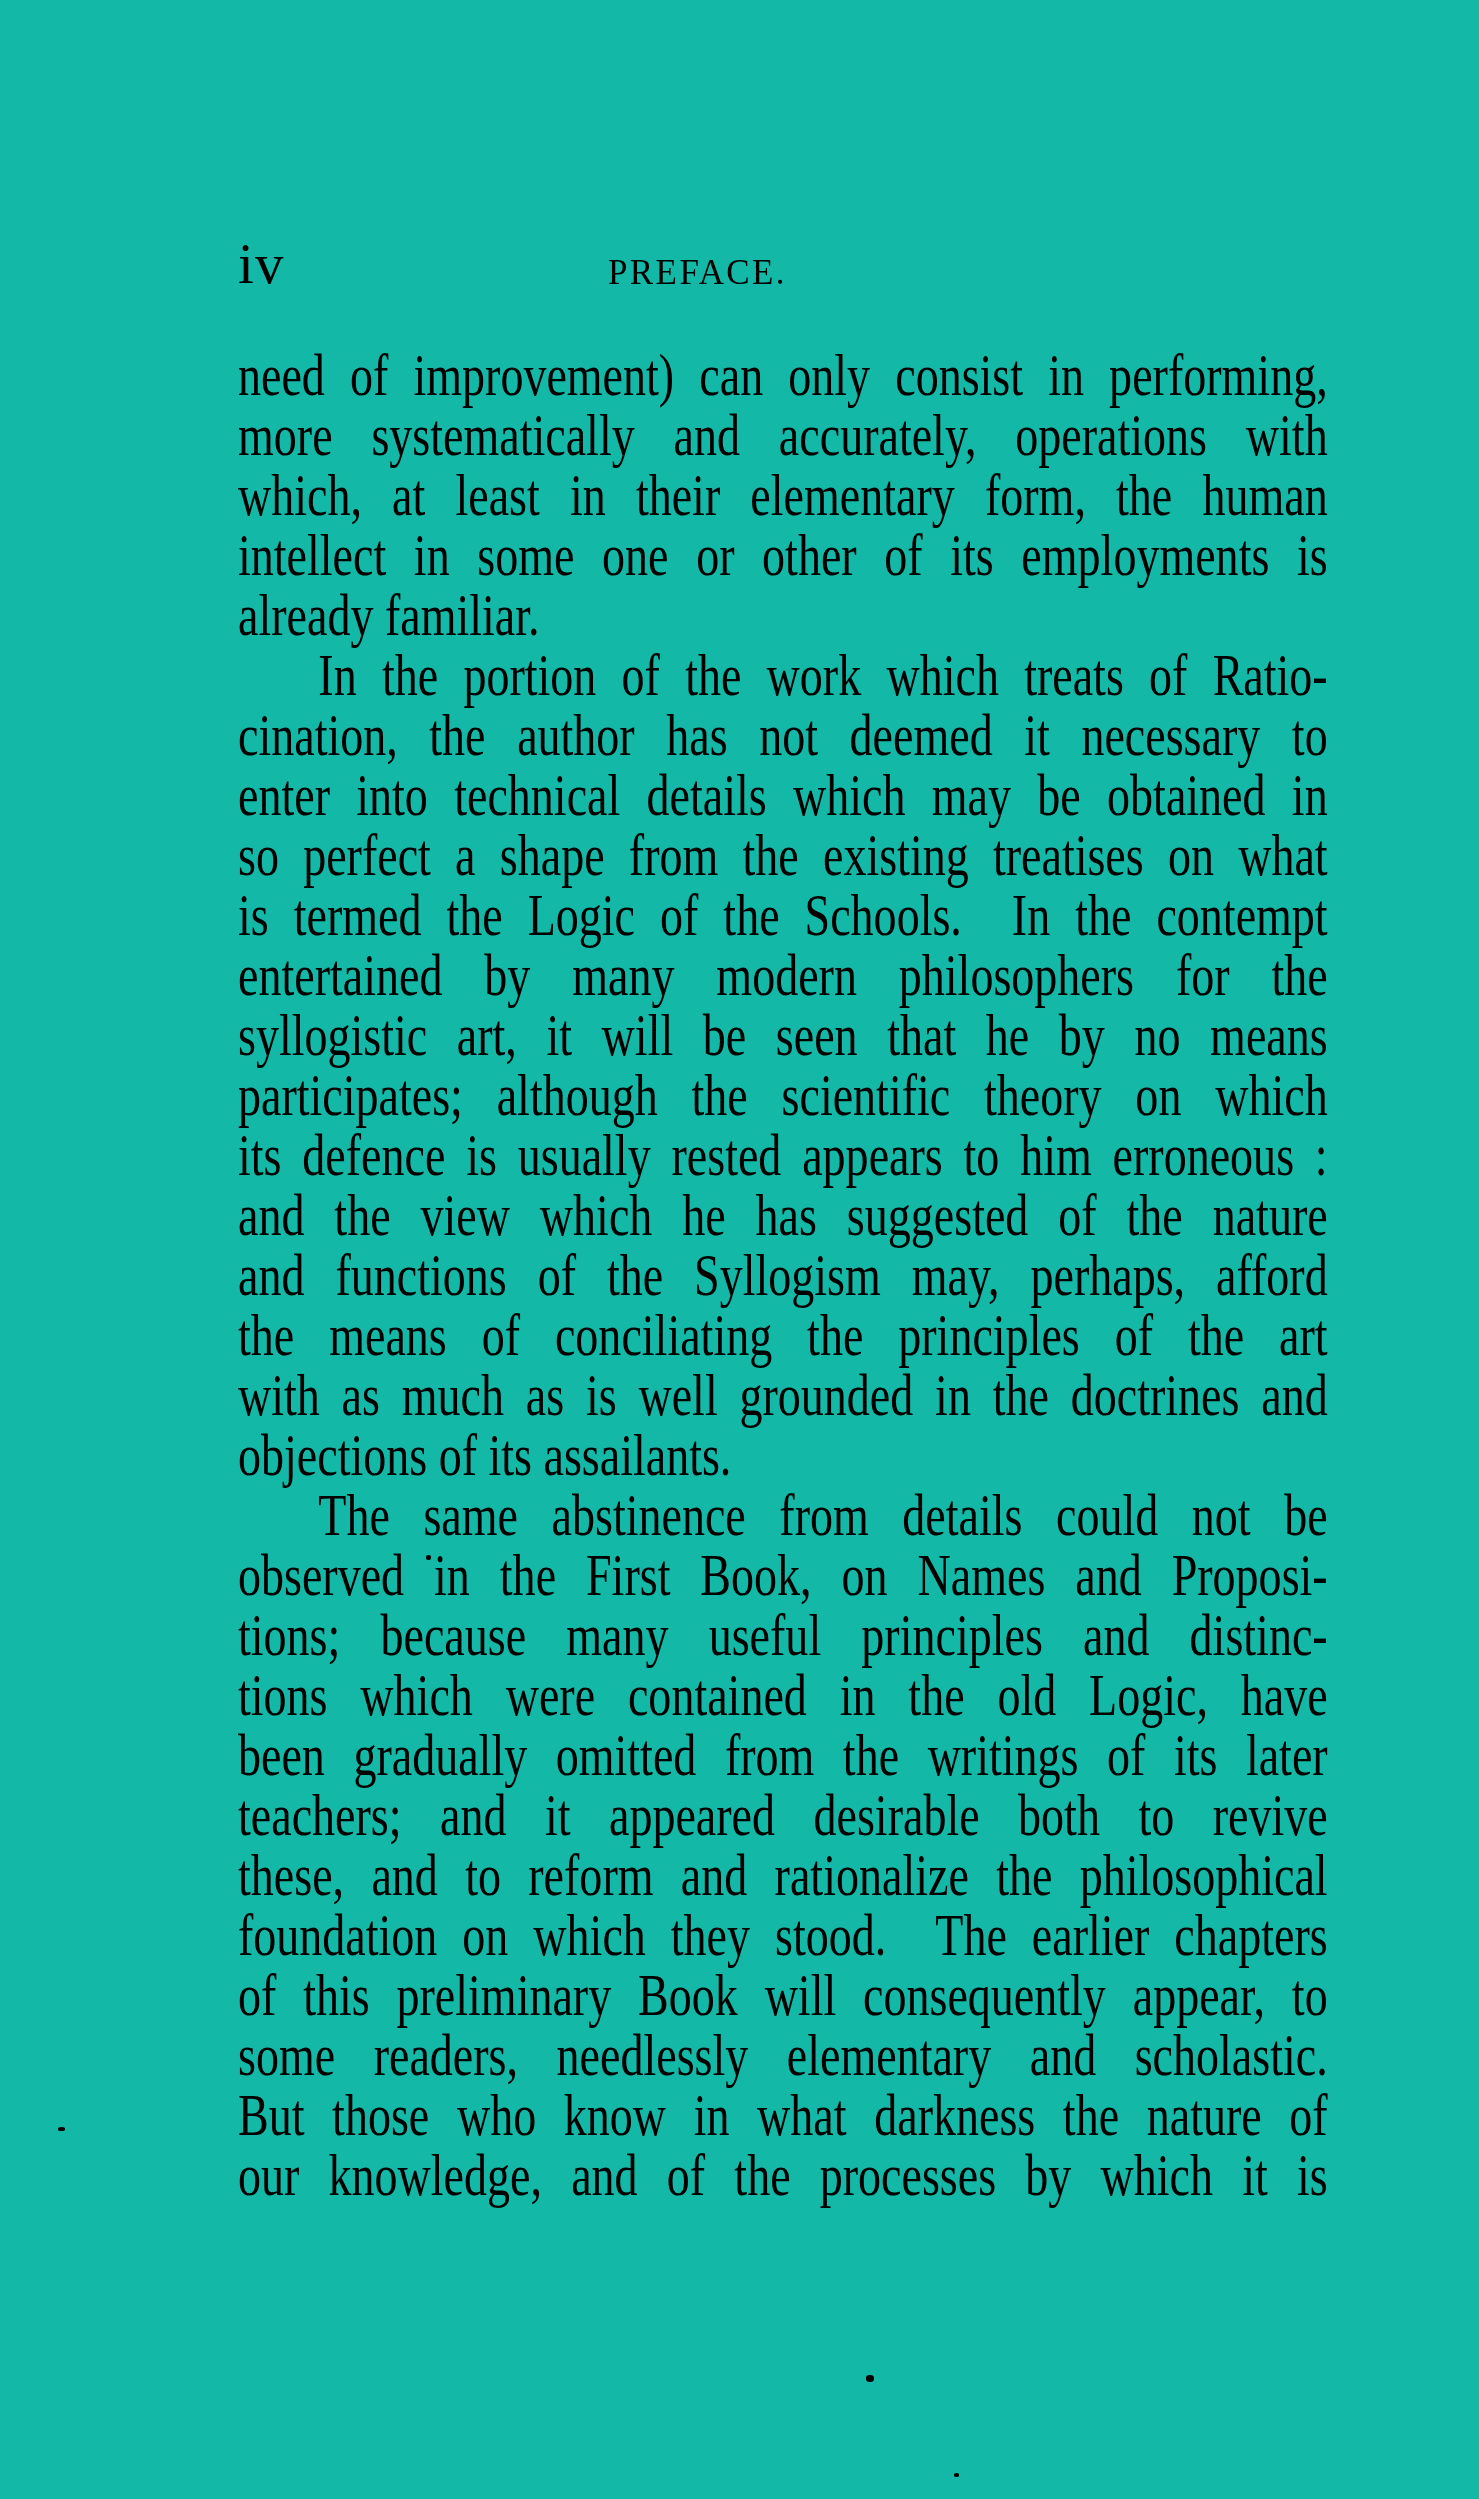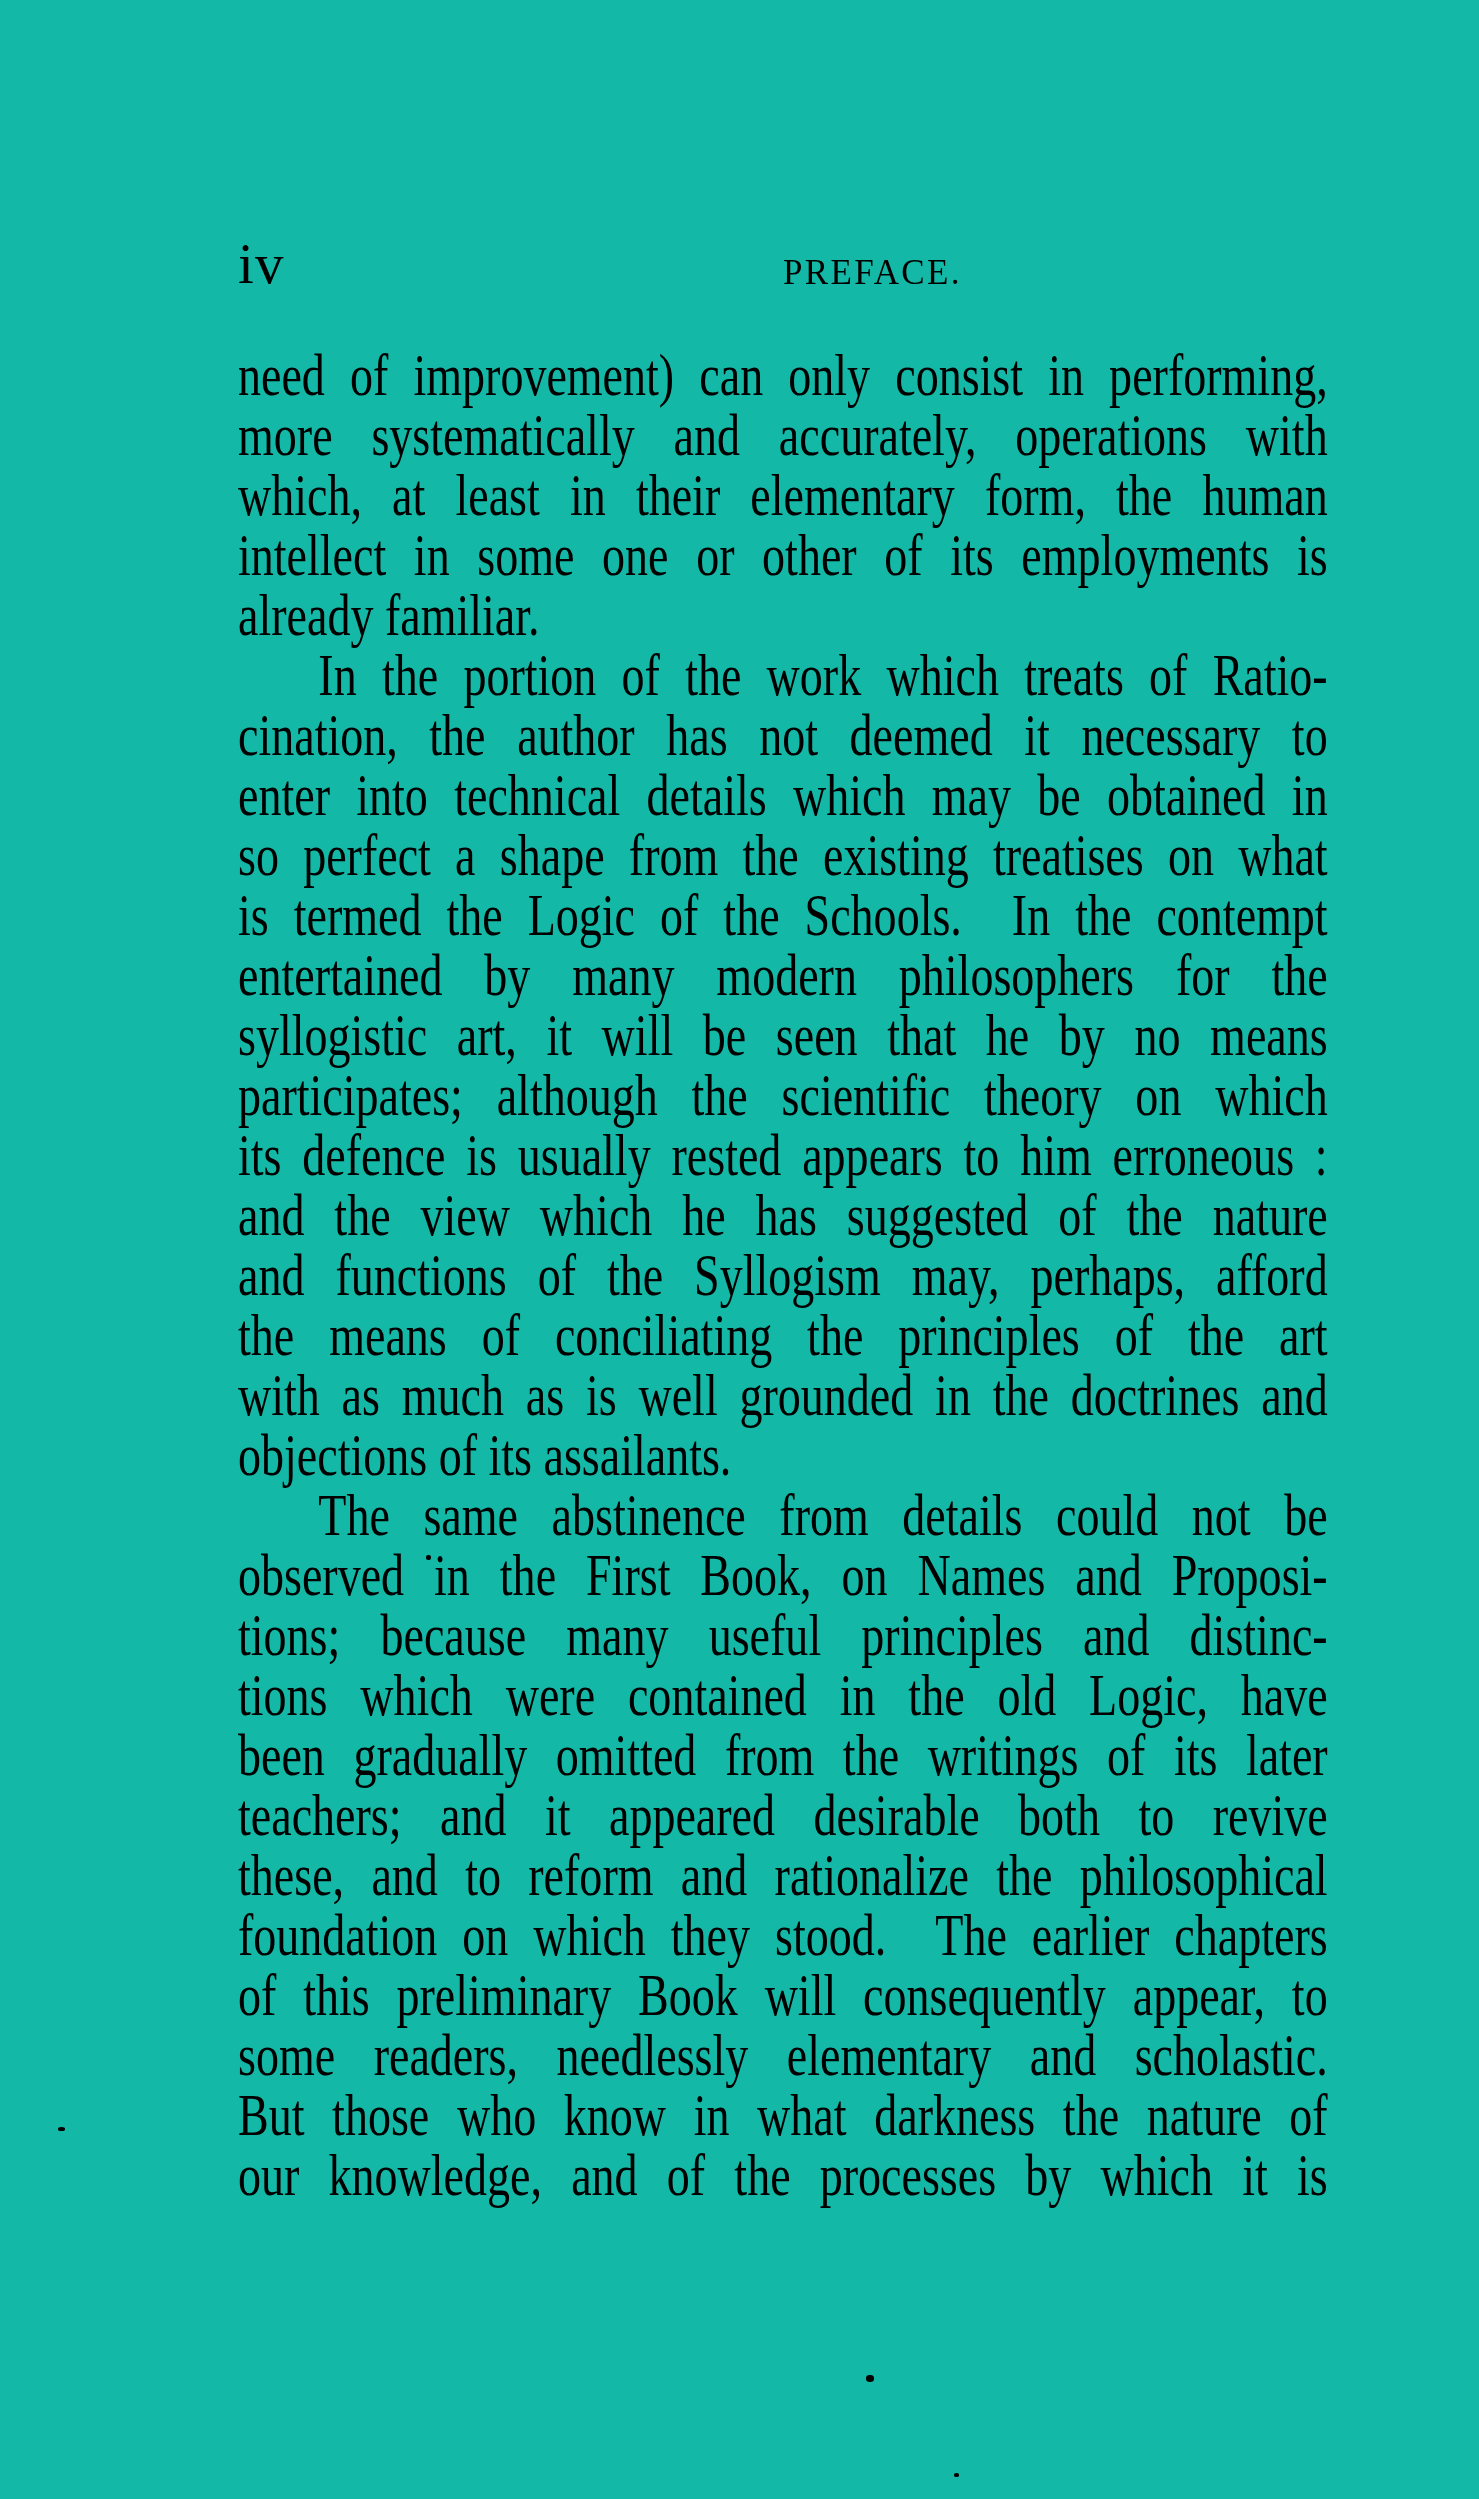--- a/index.html
+++ b/index.html
@@ -23,21 +23,21 @@
     top: 235px;
     font-size: 57px;
     line-height: 57px;
     letter-spacing: 1.2px;
   }
   #header-title {
     position: absolute;
     left: 608px;
     top: 254px;
     width: 354px;
-    text-align: right;
+    text-align: left;
     font-size: 35px;
     line-height: 37px;
     letter-spacing: 2.4px;
   }
   
   #text-block {
     position: absolute;
     left: 238px;
     top: 345px;
     width: 1397px;

